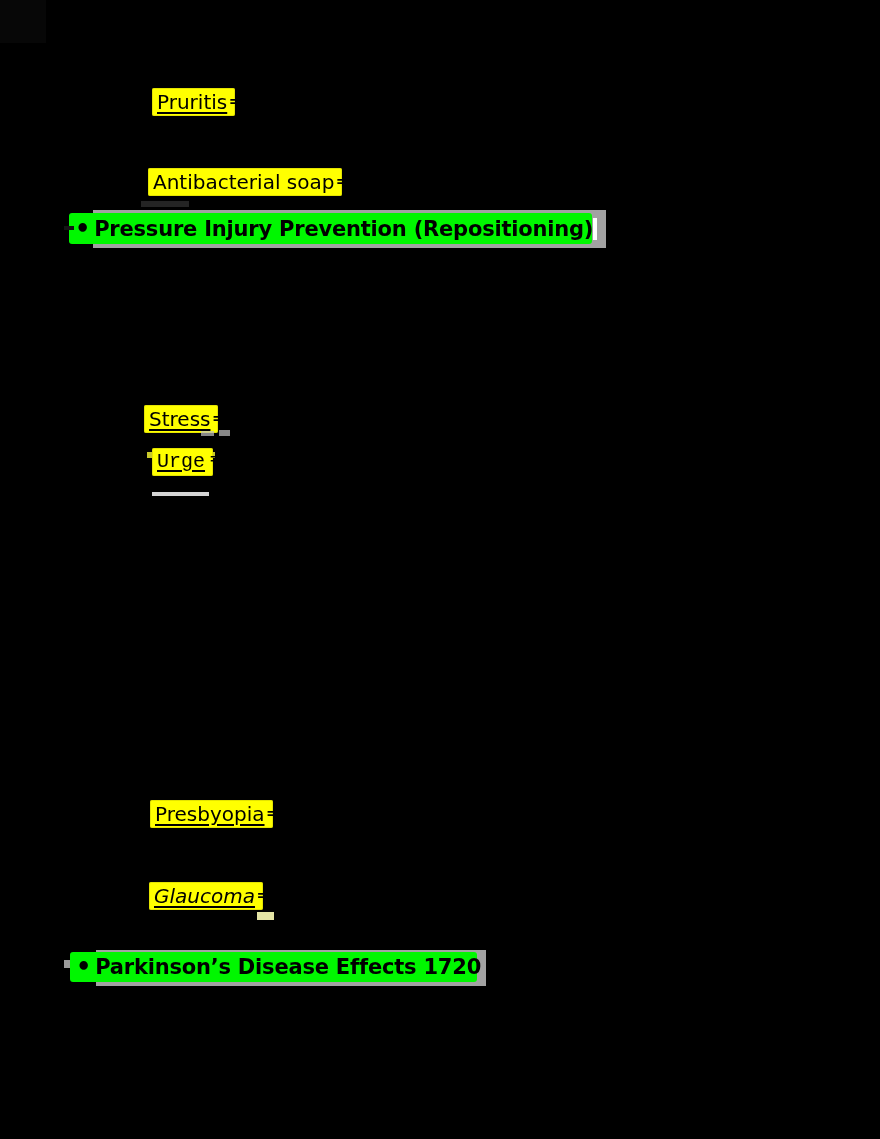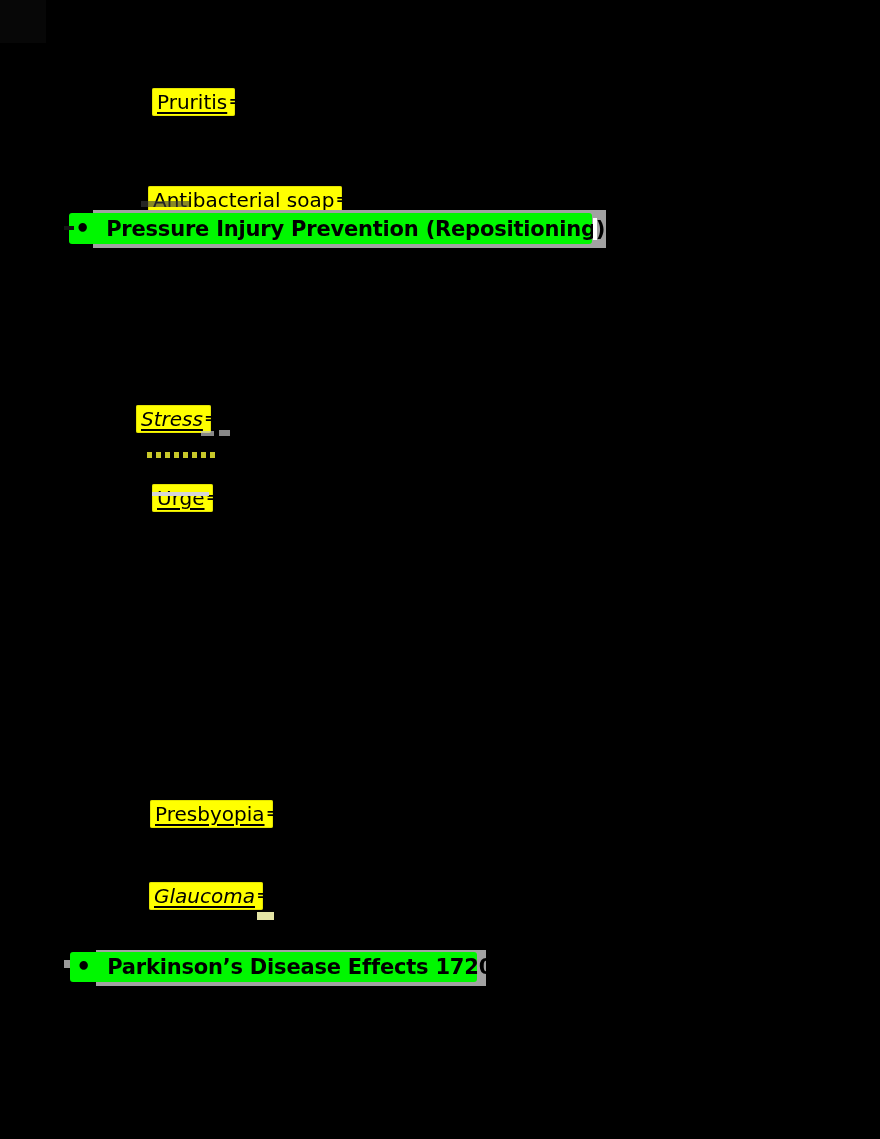--- a/index.html
+++ b/index.html
@@ -44,61 +44,61 @@
     display:flex;align-items:center;
     font-size:21px;font-weight:bold;
     letter-spacing:-0.2px;
     white-space:nowrap;
   }
   .bullet{
     font-size:24px;line-height:0;
     margin-left:6px;
     flex:0 0 auto;
   }
-  .htext{margin-left:16px;text-align:center;}
+  .htext{margin-left:4px;text-align:center;}
   .caret{position:absolute;background:#ffffff;}
   
   .art{position:absolute;}
 </style>
 </head>
 <body>
 
 <div id="canvas">
 
   <div class="art" style="left:0;top:0;width:46px;height:43px;background:#070707;"></div>
 
   <div class="term u" style="left:152px;top:88px;">
     <span class="lbl">Pruritis</span>
     <span class="sfx">=</span>
   </div>
 
-  <div class="term" style="left:148px;top:186px;">
+  <div class="term" style="left:148px;top:168px;">
     <span class="lbl">Antibacterial soap</span>
     <span class="sfx">=</span>
   </div>
   <div class="art" style="left:141px;top:201px;width:48px;height:6px;background:#3c3c3c;opacity:.6;"></div>
 
   <div class="selband" style="left:93px;top:210px;width:513px;height:38px;"></div>
   <div class="hgreen" style="left:69px;top:213px;width:523px;height:31px;">
     <span class="bullet">•</span>
     <span class="htext">Pressure Injury Prevention (Repositioning)</span>
   </div>
   <div class="art" style="left:64px;top:226px;width:10px;height:4px;background:#141414;"></div>
   <div class="caret" style="left:593px;top:218px;width:4px;height:22px;"></div>
 
-  <div class="term u" style="left:136px;top:405px;font-style:italic;">
+  <div class="term u" style="left:144px;top:405px;">
     <span class="lbl">Stress</span>
     <span class="sfx">=</span>
   </div>
   <div class="art" style="left:201px;top:431px;width:13px;height:5px;background:#c2c2c2;opacity:.7;"></div>
   <div class="art" style="left:219px;top:430px;width:11px;height:6px;background:#c2c2c2;opacity:.7;"></div>
   <div class="art" style="left:147px;top:452px;width:72px;height:6px;
               background:repeating-linear-gradient(90deg,#c9c92a 0 5px,rgba(0,0,0,0) 5px 9px);"></div>
 
-  <div class="term u" style="left:152px;top:484px;">
+  <div class="term u" style="left:152px;top:448px;font-family:Liberation Mono, monospace;">
     <span class="lbl">Urge</span>
     <span class="sfx">=</span>
   </div>
   <div class="art" style="left:152px;top:492px;width:57px;height:4px;background:#d5d5d5;"></div>
 
   <div class="art" style="left:151px;top:811px;width:119px;height:6px;background:#cdcdcd;"></div>
   <div class="term u" style="left:150px;top:800px;">
     <span class="lbl">Presbyopia</span>
     <span class="sfx">=</span>
   </div>

